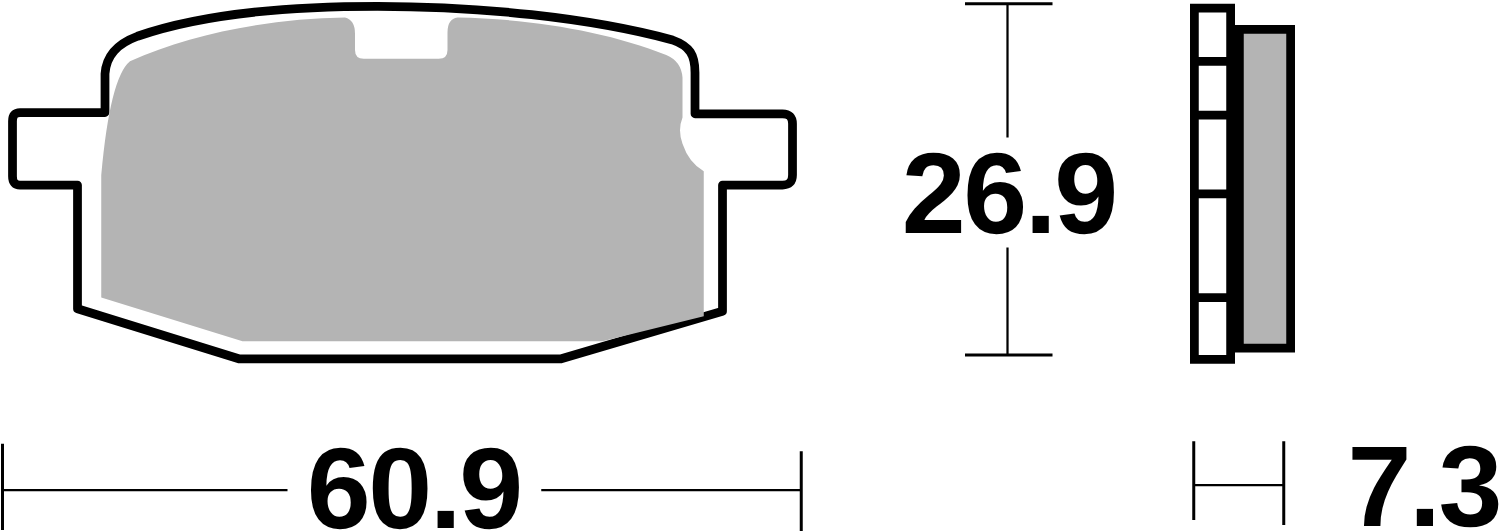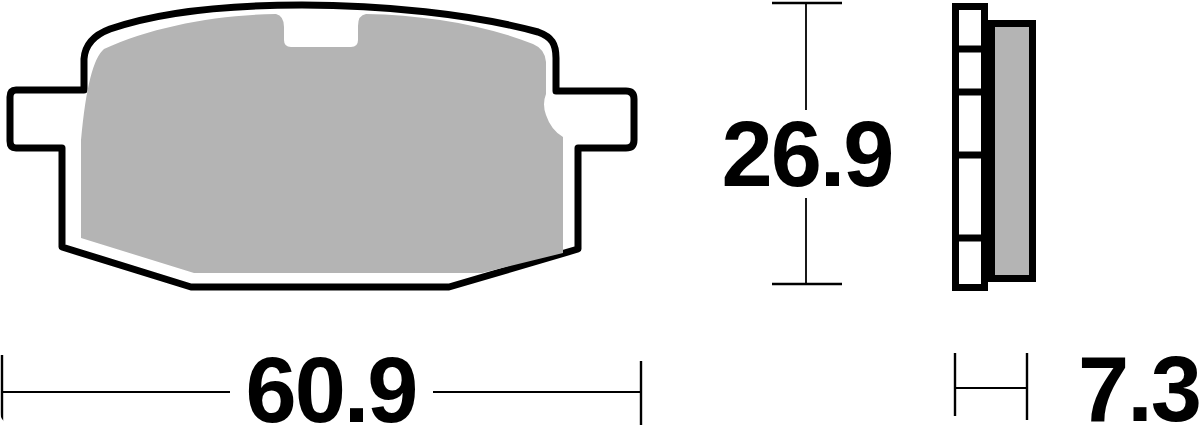--- a/index.html
+++ b/index.html
@@ -6,21 +6,20 @@
     margin: 0;
     padding: 0;
     background: #ffffff;
   }
   .canvas {
     position: relative;
     width: 1200px;
     height: 425px;
     background: #ffffff;
     overflow: hidden;
-    border-radius: 13px;
   }
   svg { display: block; }
   .outline {
     fill: #ffffff;
     stroke: #000000;
     stroke-width: 7;
     stroke-linejoin: round;
   }
   .friction {
     stroke: none;

